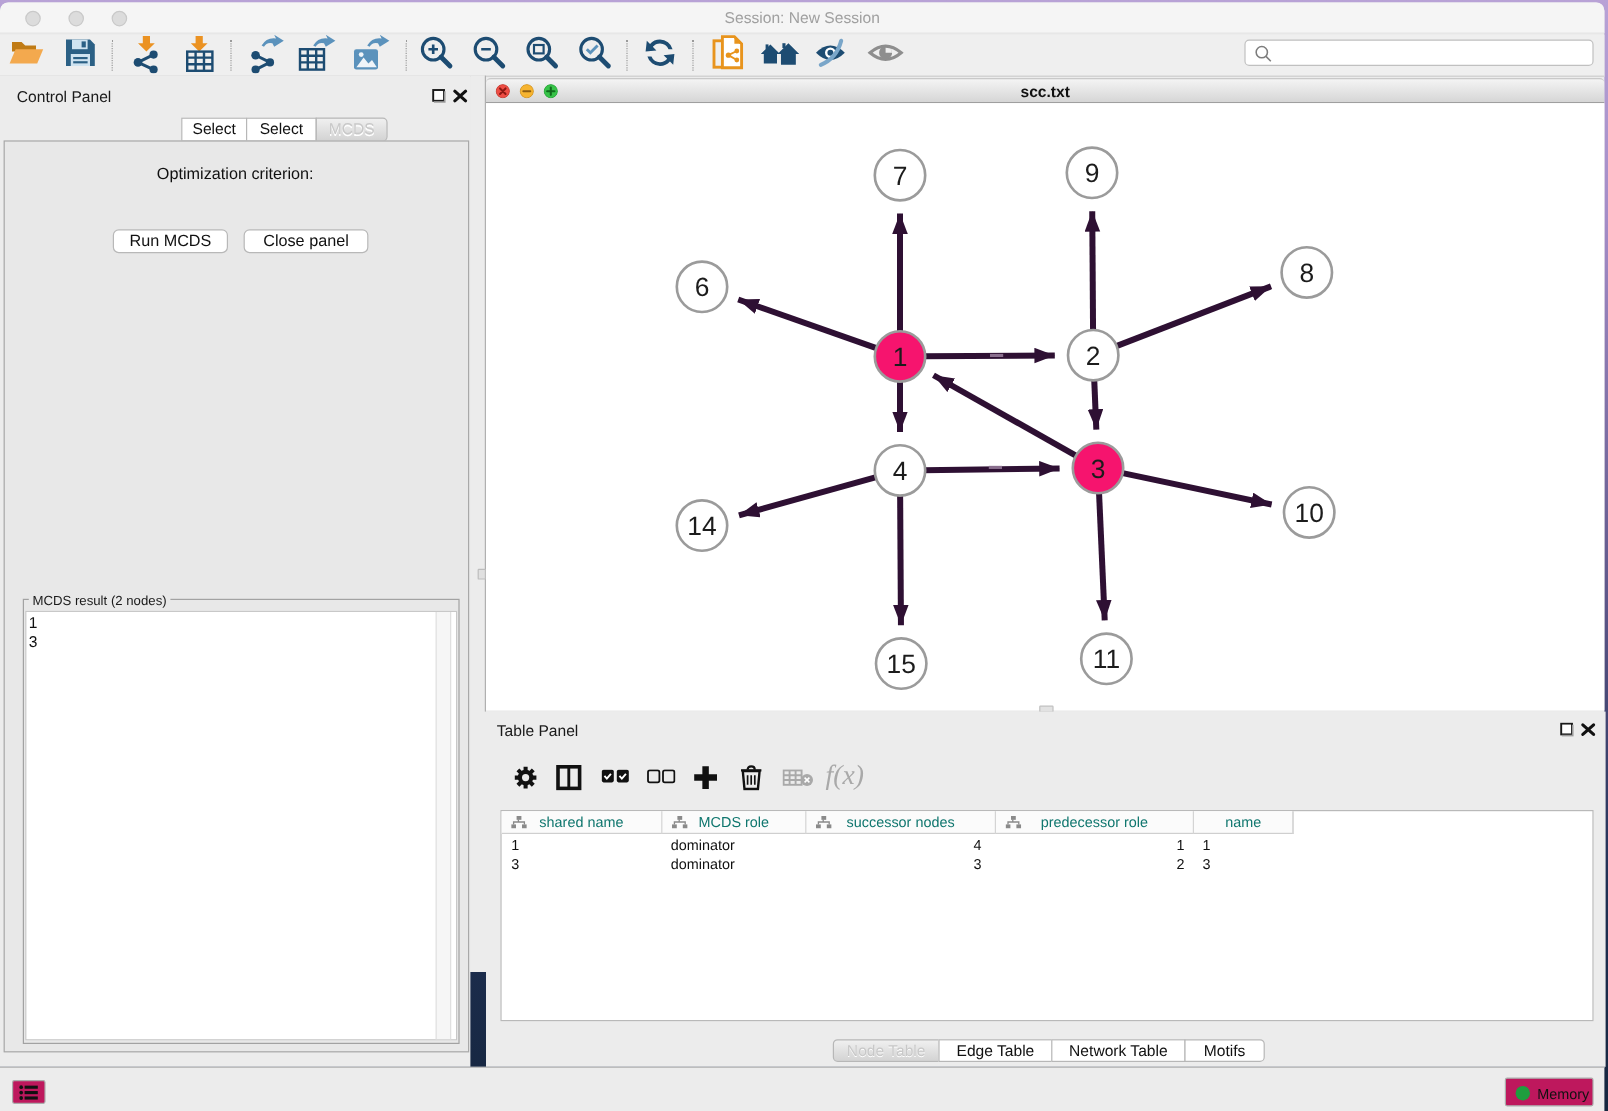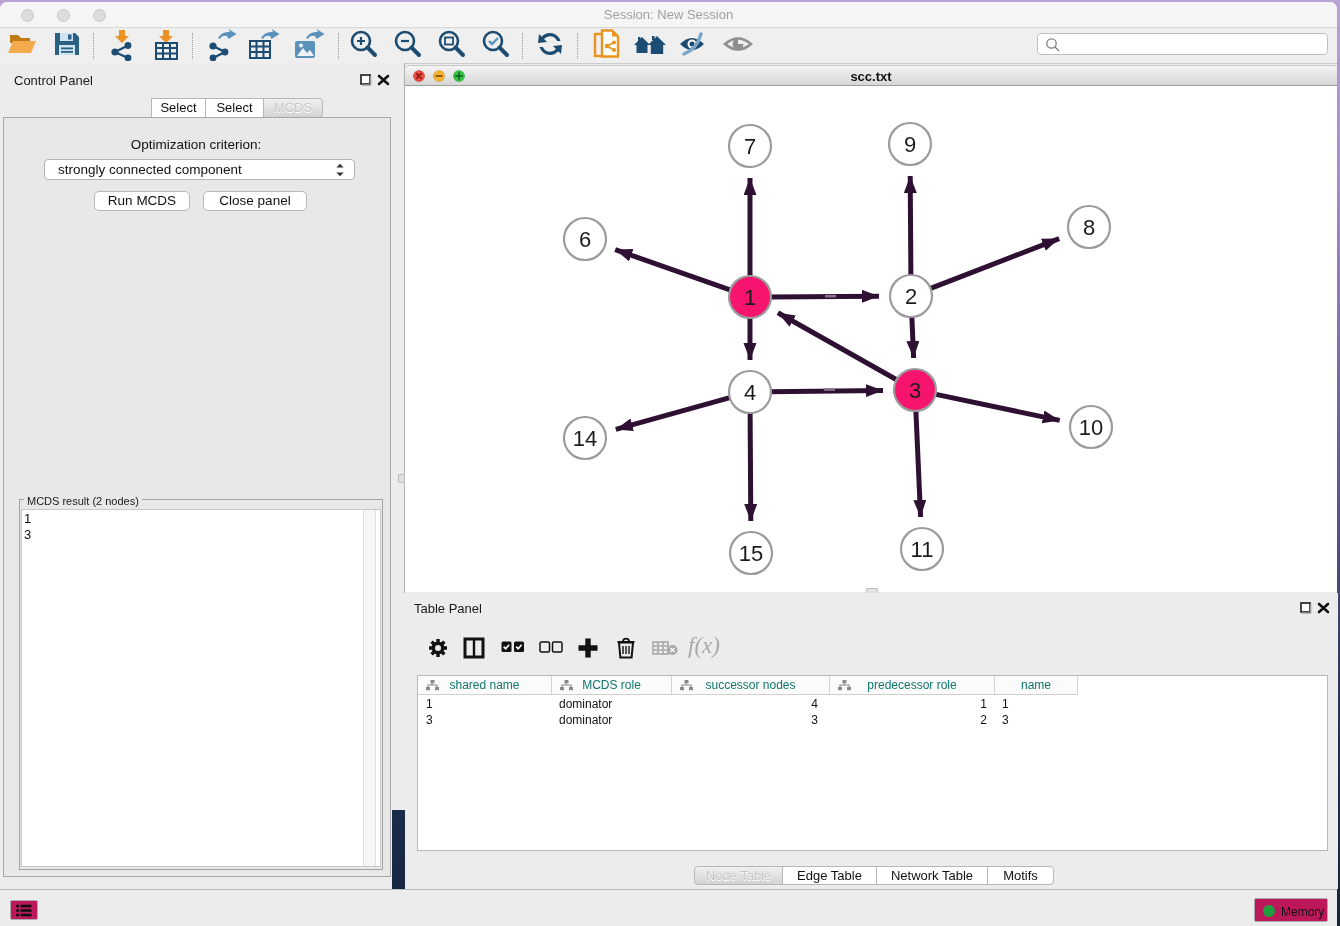--- a/index.html
+++ b/index.html
@@ -224,26 +224,20 @@
       <path d="M2 2 L11 10 M11 2 L2 10" stroke="#111" stroke-width="2.6" stroke-linecap="round"></path>
     </svg>
     <div class="cp-tabs">
       <div class="tabseg" style="left:0; width:73px; border-radius:4px 0 0 4px;margin-top:36px;">Network</div>
       <div class="tabseg" style="left:72px; width:55px;">Select</div>
       <div class="tabseg" style="left:126px; width:59px;">Select</div>
       <div class="tabseg tabsel" style="left:184px; width:60px; border-radius:0 4px 4px 0;">MCDS</div>
     </div>
     <div class="cp-pane"></div>
     <div class="optlabel">Optimization criterion:</div>
-    <div class="dropdown">strongly connected component
-      <svg width="10" height="14" viewBox="0 0 10 14" style="position:absolute; right:9px; top:3px">
-        <path d="M1.4 4.6 L5 0.8 L8.6 4.6 z" fill="#333"></path>
-        <path d="M1.4 9.4 L5 13.2 L8.6 9.4 z" fill="#333"></path>
-      </svg>
-    </div>
     <div class="btn" style="left:94px; width:96px;">Run MCDS</div>
     <div class="btn" style="left:203px; width:104px;">Close panel</div>
     <div class="fieldset"></div>
     <div class="legend">MCDS result (2 nodes)</div>
     <div class="resultbox">
       <div style="position:absolute; left:2px; top:1px; line-height:16px;">1<br>3</div>
       <div class="scrolltrack"></div>
     </div>
   </div>
   <div class="vdiv">

